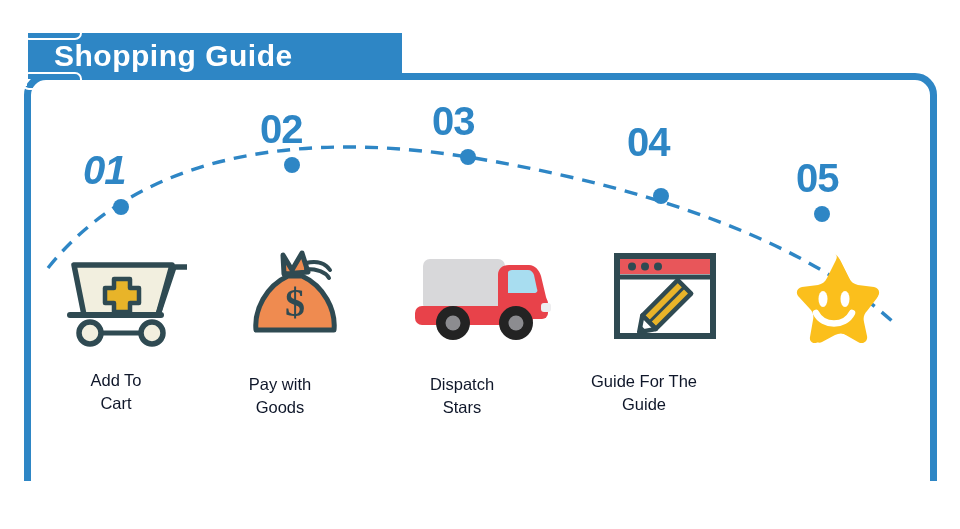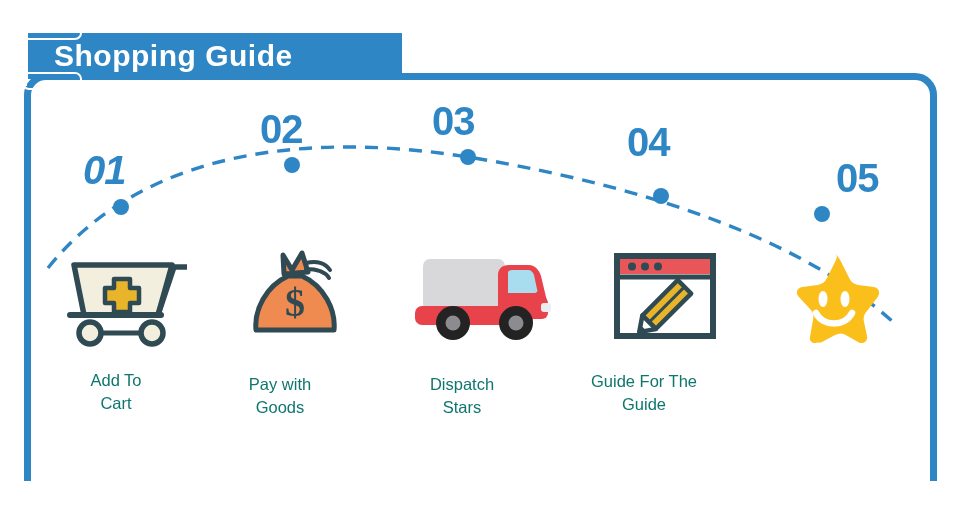--- a/index.html
+++ b/index.html
@@ -114,21 +114,21 @@
     position: absolute;
     color: #2E86C5;
     font-size: 40px;
     font-weight: bold;
     letter-spacing: -1px;
     z-index: 4;
     white-space: nowrap;
   }
   .step-caption {
     position: absolute;
-    color: #0f766e;
+    color: #0f172a;
     font-size: 16.5px;
     line-height: 23px;
     text-align: center;
     z-index: 4;
     width: 190px;
   }
   .step-icon {
     position: absolute;
     z-index: 3;
   }
@@ -255,21 +255,21 @@
         <path d="M 22 50 L 16 54.5 L 22 59 Z" fill="#2F4A52"></path>
       </g>
     </svg>
   </div>
 
   <div class="step-caption" style="left:549px; top:370px;">
     <div>Guide For The</div>
     <div>Guide</div>
   </div>
 
-  <div class="step-number" style="left:836px; top:156px;">05</div>
+  <div class="step-number" style="left:796px; top:156px;">05</div>
 
   <div class="step-icon" style="left:785px; top:251px;">
     <svg width="96" height="92" viewBox="0 0 96 92">
 
       <path d="M 48 4
                C 52 4, 54 7, 56 11 L 65 29
                C 67 33, 70 35, 74 36 L 88 38
                C 93 39, 95 43, 92 47 L 82 60
                C 79 63, 78 67, 79 71 L 82 85
                C 83 90, 79 93, 75 91 L 62 84

